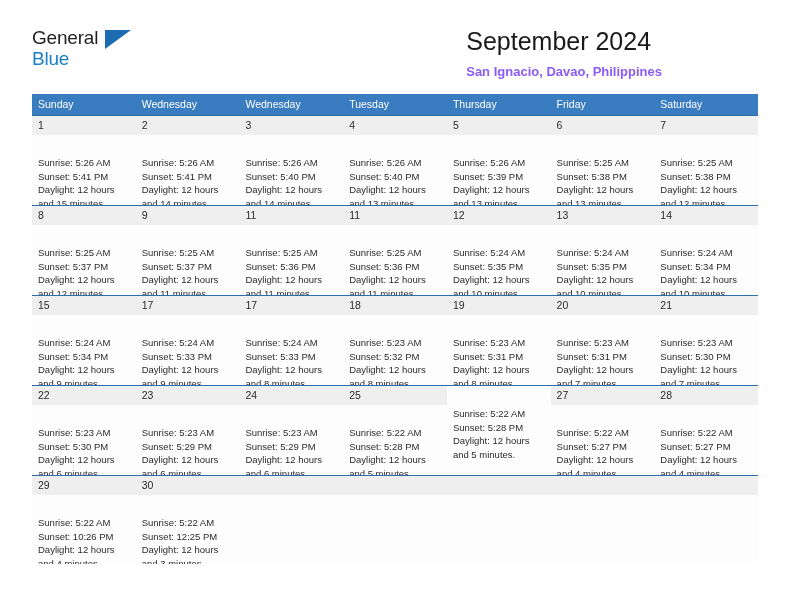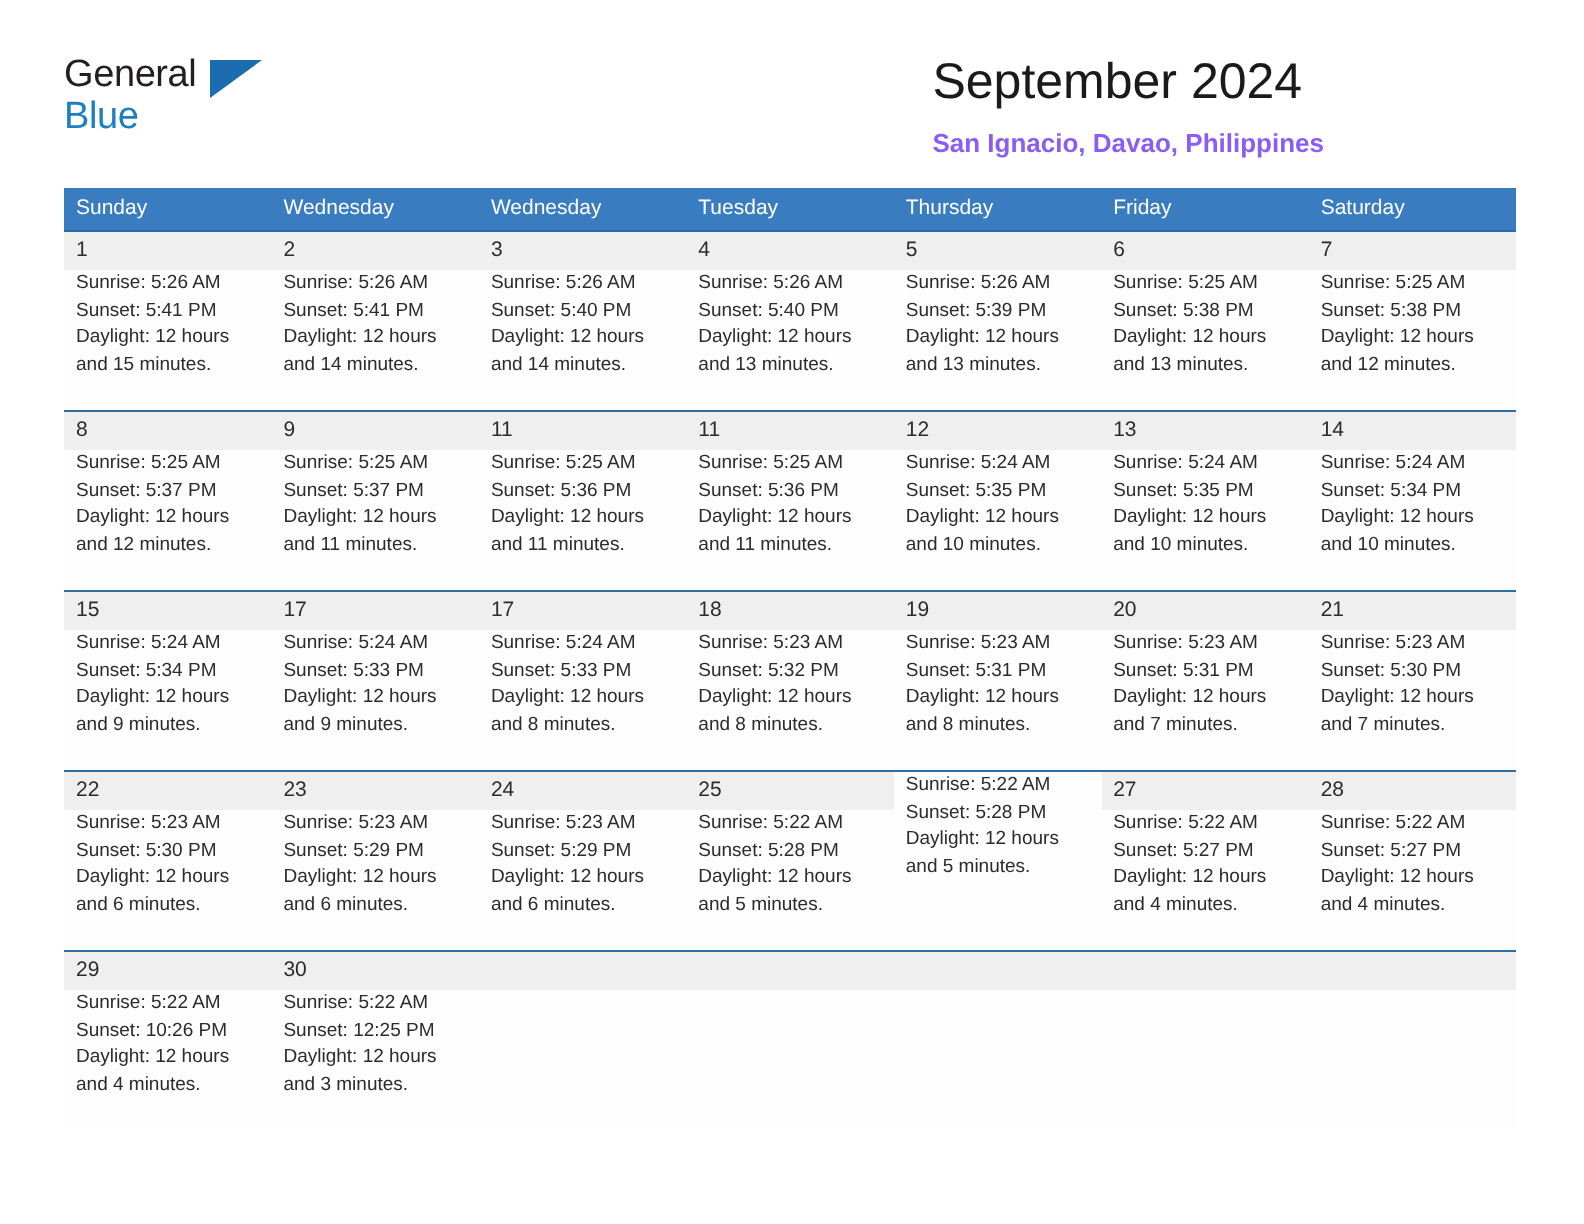--- a/index.html
+++ b/index.html
@@ -117,21 +117,21 @@
     background: #efefef;
   }
   .daynum {
     font-size: 10.5px;
     color: #2b2b2b;
     line-height: 19px;
     padding-left: 6px;
     display: block;
   }
   .day-body {
-    padding: 0 6px 0 6px;
+    padding: 21px 6px 0 6px;
   }
   .day-line {
     font-size: 9.5px;
     color: #2b2b2b;
     line-height: 13.6px;
     white-space: nowrap;
   }
 </style>
 </head>
 <body>

